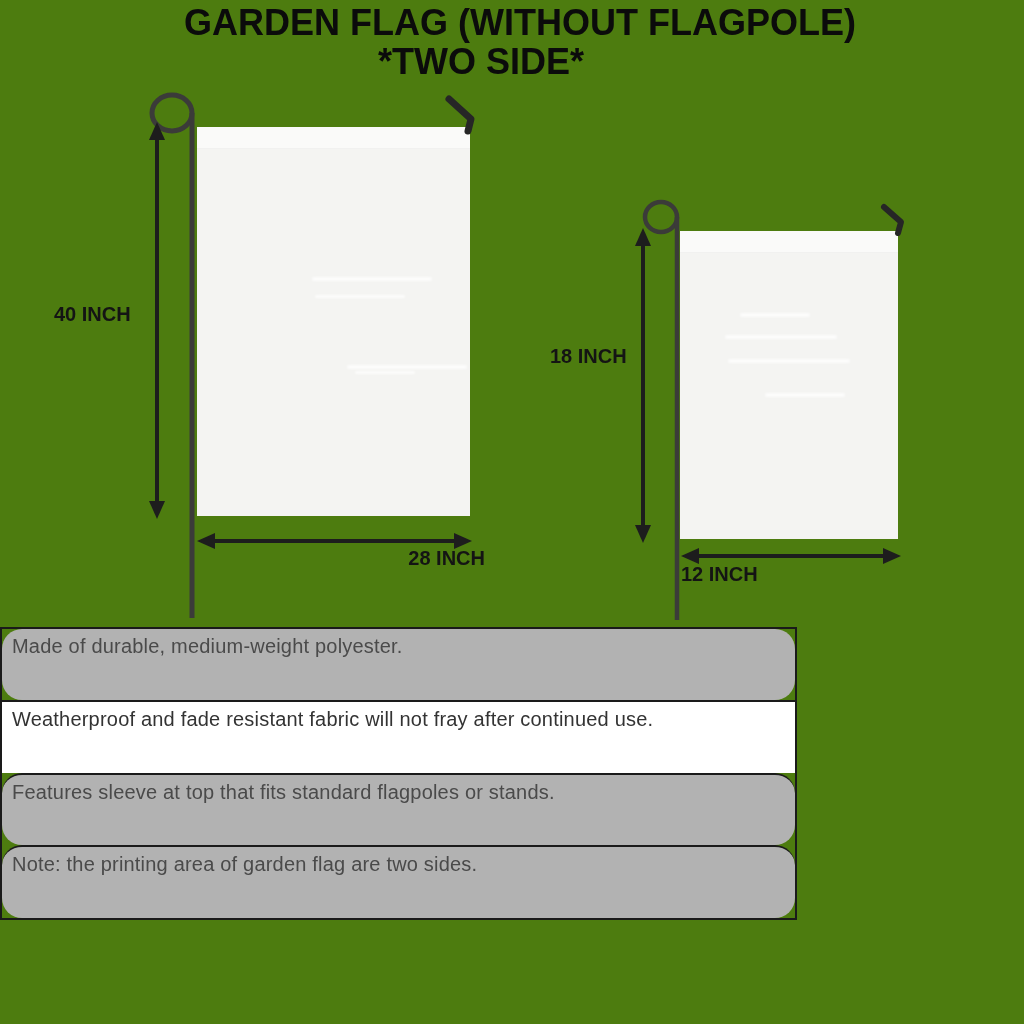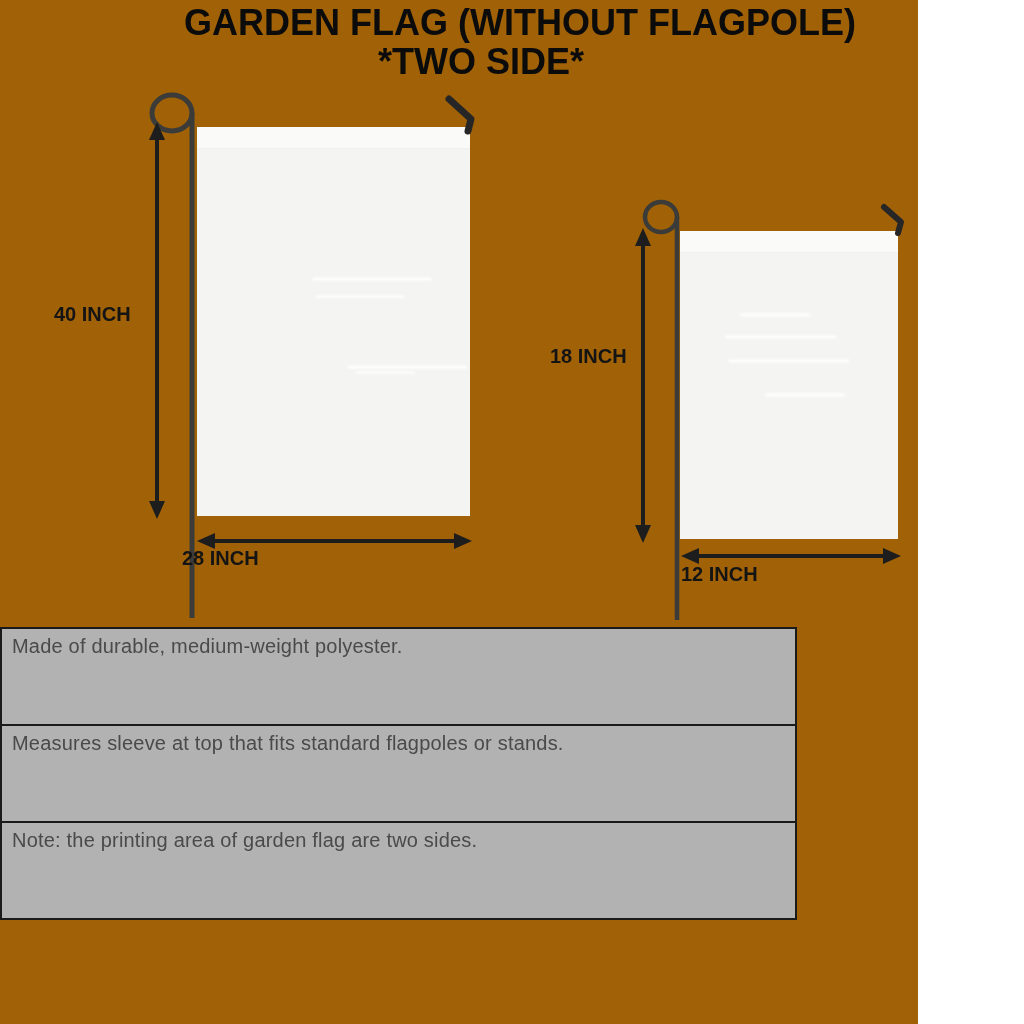--- a/index.html
+++ b/index.html
@@ -1,17 +1,17 @@
 <!DOCTYPE html>
 <html><head>
 <meta charset="utf-8">
 <style>
   html,body{margin:0;padding:0;background:#ffffff;}
   .canvas{
-    position:relative;width:918px;height:1024px;background:#a16207;
+    position:relative;width:1024px;height:1024px;background:#4d7c0f;
     font-family:"Liberation Sans","DejaVu Sans",sans-serif;overflow:hidden;
   }
   
   .title-line1,.title-line2{
     position:absolute;white-space:nowrap;transform:translateX(-50%);
     font-weight:800;color:#0b0b0b;letter-spacing:0px;
   }
   .title-line1{left:520px;top:2px;font-size:36px;}
   .title-line2{left:481px;top:41px;font-size:36px;}
   
@@ -36,35 +36,35 @@
   .flag-small .c4{left:85px;top:162px;width:80px;height:4px;}
   
   .overlay{position:absolute;left:0;top:0;width:1024px;height:1024px;}
   
   .dim-label{
     position:absolute;font-weight:700;font-size:20px;color:#141414;
     white-space:nowrap;
   }
   .lbl-40{left:54px;top:303px;}
   .lbl-18{left:550px;top:345px;}
-  .lbl-28{left:182px;top:547px;width:273px;text-align:left;}
+  .lbl-28{left:212px;top:547px;width:273px;text-align:right;}
   .lbl-12{left:681px;top:563px;width:220px;text-align:left;}
   
   .features-table{
     position:absolute;left:0;top:627px;width:797px;height:293px;
     border:2px solid #1a1a1a;box-sizing:border-box;
     display:flex;flex-direction:column;
   }
   .feature-row{
     flex:1;border-top:2px solid #1a1a1a;
     padding:5px 12px 0 10px;font-size:20px;line-height:1.25;
     box-sizing:border-box;letter-spacing:0.2px;
   }
   .feature-row:first-child{border-top:none;}
-  .row-shaded{background:#b2b2b2;color:#4a4a4a;}
+  .row-shaded{background:#b2b2b2;color:#4a4a4a;border-radius:20px;}
   .row-plain{background:#ffffff;color:#333333;}
 </style>
 </head>
 <body>
 
 <div class="canvas">
 
   <div class="title-line1">GARDEN FLAG (WITHOUT FLAGPOLE)</div>
   <div class="title-line2">*TWO SIDE*</div>
 
@@ -131,21 +131,24 @@
 
   <div class="dim-label lbl-40">40 INCH</div>
   <div class="dim-label lbl-28">28 INCH</div>
   <div class="dim-label lbl-18">18 INCH</div>
   <div class="dim-label lbl-12">12 INCH</div>
 
   <div class="features-table">
     <div class="feature-row row-shaded">
       <span>Made of durable, medium-weight polyester.</span>
     </div>
+    <div class="feature-row row-plain">
+      <span>Weatherproof and fade resistant fabric will not fray after continued use.</span>
+    </div>
     <div class="feature-row row-shaded">
-      <span>Measures sleeve at top that fits standard flagpoles or stands.</span>
+      <span>Features sleeve at top that fits standard flagpoles or stands.</span>
     </div>
     <div class="feature-row row-shaded">
       <span>Note: the printing area of garden flag are two sides.</span>
     </div>
   </div>
 
 </div>
 
 </body></html>

